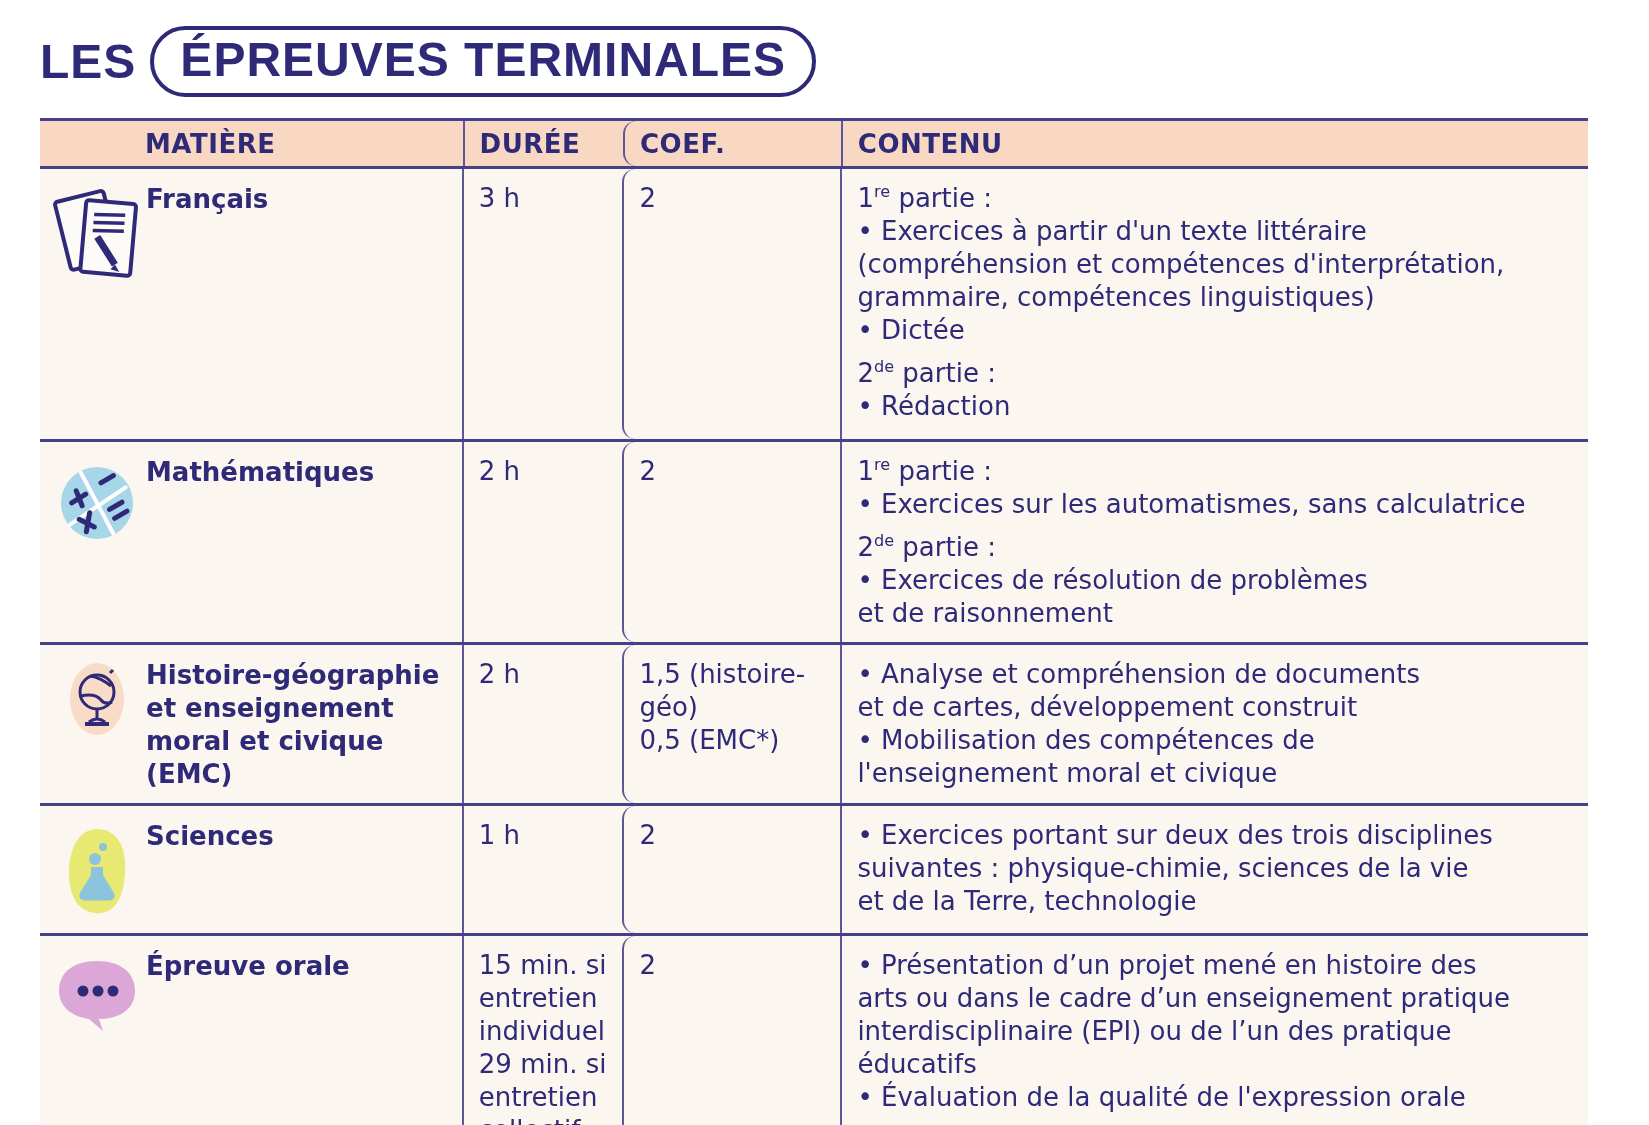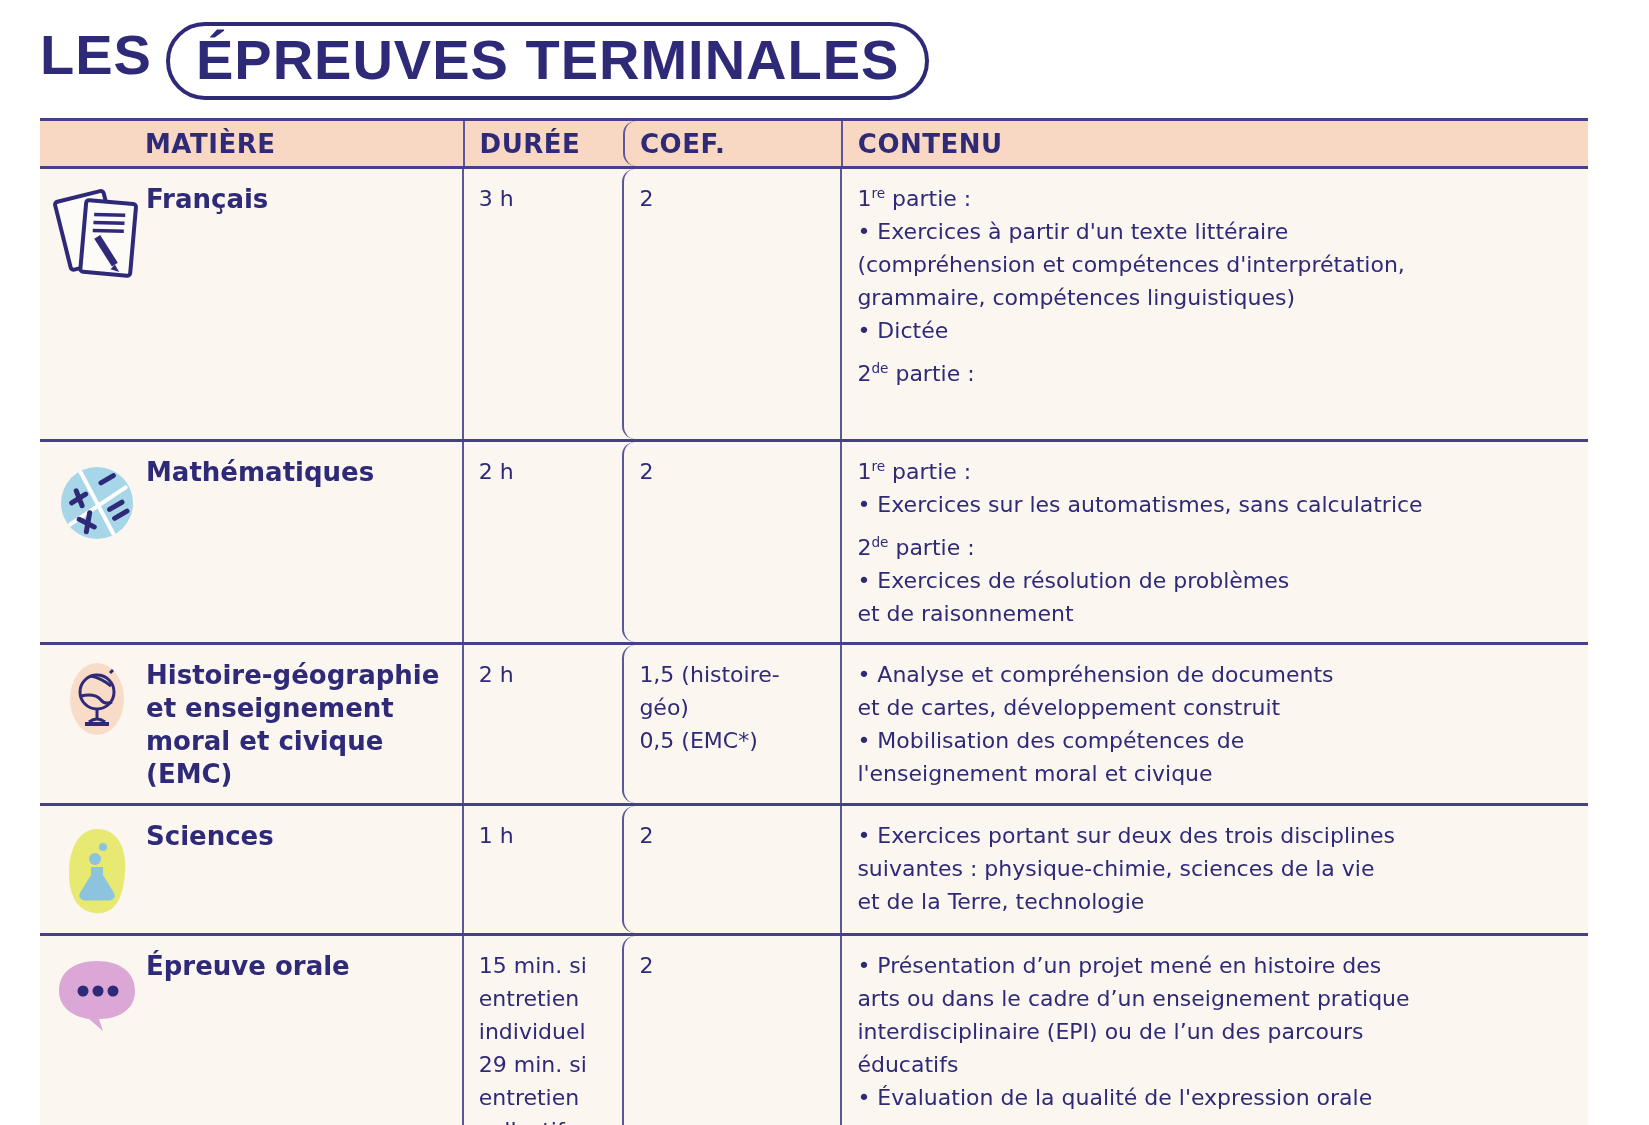--- a/index.html
+++ b/index.html
@@ -7,23 +7,23 @@
     position:relative;
     width:1649px;height:1125px;
     background:#ffffff;
     font-family:"DejaVu Sans", sans-serif;
     color:#2e2a78;
     overflow:hidden;
   }
   
   .title{
     position:absolute;left:40px;top:22px;height:78px;
-    display:flex;
+    display:flex;align-items:center;
     font-family:"Liberation Sans", sans-serif;
-    font-weight:bold;font-size:56px;letter-spacing:1px;
+    font-weight:bold;font-size:48px;letter-spacing:1px;
     color:#2e2a78;white-space:nowrap;
   }
   .title .pill{
     display:inline-flex;align-items:center;
     margin-left:14px;padding:2px 26px 6px 26px;
     border:4px solid #2e2a78;border-radius:48px;
   }
   
   .table{
     position:absolute;left:40px;top:118px;width:1548px;
@@ -49,21 +49,21 @@
   .c-matiere{width:426px;}
   .c-duree{width:162px;border-left:2px solid #5b5799;}
   .c-coef{width:220px;border-left:2px solid #5b5799;border-radius:13px;}
   .c-contenu{width:755px;border-left:2px solid #5b5799;}
   .th.c-matiere{padding-left:105px;}
   .th.c-duree,.th.c-coef,.th.c-contenu{padding-left:15px;}
 
   .cell.matiere{display:flex;padding-left:8px;}
   .icon-box{width:98px;flex:0 0 98px;display:flex;justify-content:center;align-items:flex-start;padding-top:2px;}
   .subject{font-weight:bold;font-size:26px;line-height:33px;white-space:nowrap;padding-top:1px;}
-  .lines{font-size:22px;line-height:33px;white-space:nowrap;padding-left:15px;padding-right:6px;}
+  .lines{font-size:26px;line-height:33px;white-space:nowrap;padding-left:15px;padding-right:6px;}
   .lines .spacer{height:10px;}
   sup{font-size:0.62em;vertical-align:super;line-height:0;}
   
   .r0{min-height:270px;} .r1{min-height:190px;} .r2{min-height:156px;}
   .r3{min-height:114px;} .r4{min-height:210px;}
   svg{display:block;}
 </style>
 </head>
 <body>
 
@@ -111,20 +111,21 @@
             <div class="text-line">2</div>
           </div>
           <div class="cell lines contenu c-contenu">
             <div class="text-line">1<sup>re</sup> partie :</div>
             <div class="text-line">• Exercices à partir d'un texte littéraire</div>
             <div class="text-line">(compréhension et compétences d'interprétation,</div>
             <div class="text-line">grammaire, compétences linguistiques)</div>
             <div class="text-line">• Dictée</div>
             <div class="spacer"></div>
             <div class="text-line">2<sup>de</sup> partie :</div>
+            <div class="text-line">• Rédaction</div>
           </div>
         </div>
         <div class="row r1">
           <div class="cell matiere c-matiere">
             <div class="icon-box">
               <span>
     <svg width="92" height="92" viewBox="0 0 92 92">
       <circle cx="46" cy="46" r="36" fill="#a7d6e8"></circle>
       <g transform="rotate(-18 46 46)" stroke-linecap="round">
         <line x1="14" y1="58" x2="78" y2="40" stroke="#ffffff" stroke-width="4"></line>
@@ -256,20 +257,20 @@
             <div class="text-line">29 min. si</div>
             <div class="text-line">entretien</div>
             <div class="text-line">collectif</div>
           </div>
           <div class="cell lines coef c-coef">
             <div class="text-line">2</div>
           </div>
           <div class="cell lines contenu c-contenu">
             <div class="text-line">• Présentation d’un projet mené en histoire des</div>
             <div class="text-line">arts ou dans le cadre d’un enseignement pratique</div>
-            <div class="text-line">interdisciplinaire (EPI) ou de l’un des parcours</div>
+            <div class="text-line">interdisciplinaire (EPI) ou de l’un des pratique</div>
             <div class="text-line">éducatifs</div>
             <div class="text-line">• Évaluation de la qualité de l'expression orale</div>
           </div>
         </div>
       </div>
   </div>
 </div>
 
 </body></html>

